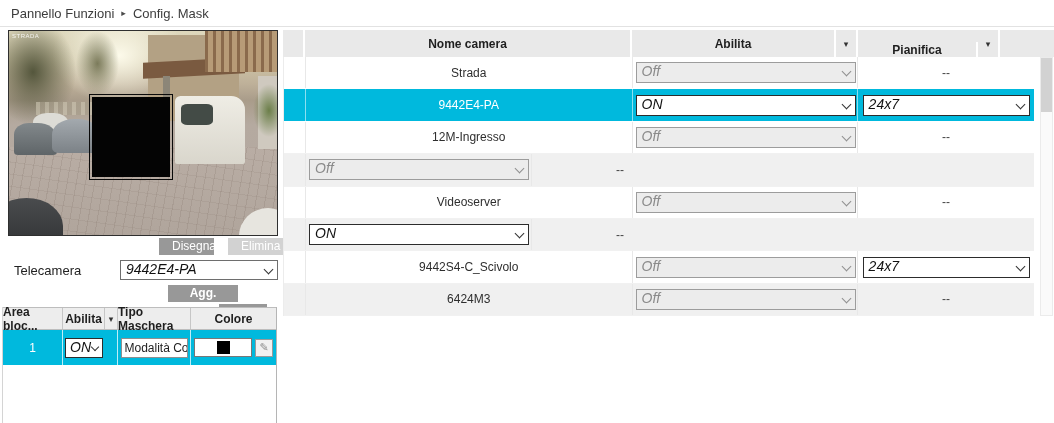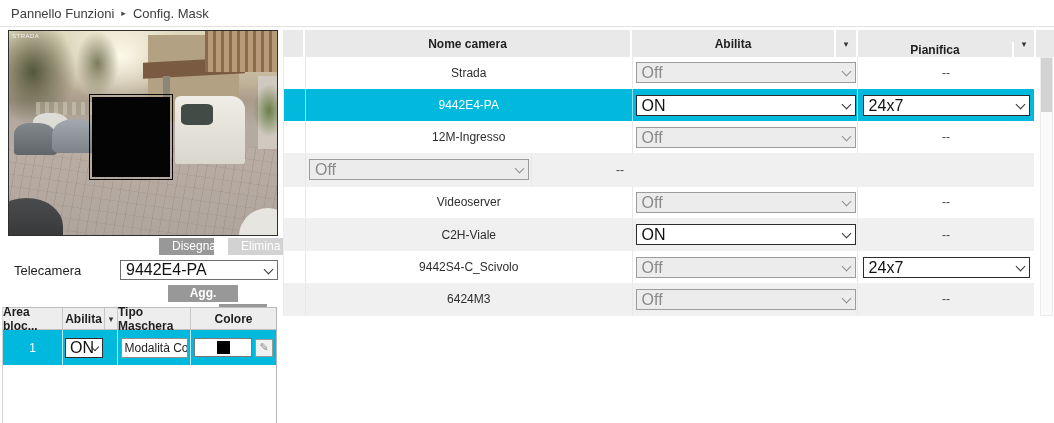--- a/index.html
+++ b/index.html
@@ -59,22 +59,22 @@
 
   .btn { position:absolute; height:17px; line-height:17px; text-align:center;
          background:#989898; color:#fff; font-size:12px; padding:0 13px; border:none; cursor:pointer; }
   .btn.disabled { background:#d2d2d2; }
   #btn-disegna { left:159px; top:238px; width:55px; }
   #btn-elimina { left:220px; top:238px; width:57px;margin-left:8px; }
   #btn-agg    { left:168px; top:285px; width:70px;font-weight:bold; }
   #btn-canc   { left:219px; top:284px; width:48px;margin-top:20px; }
 
   .cam-label { position:absolute; left:14px; top:263px; font-size:13px; color:#222; }
-  .sel { position:relative; display:flex; align-items:flex-end; background:#fff;
-         border:1px solid #2c2c2c; height:21px; padding:0 18px 0 5px; font-size:16px; color:#111; }
+  .sel { position:relative; display:flex; align-items:flex-start; background:#fff;
+         border:1px solid #2c2c2c; height:21px; padding:0 18px 0 5px; font-size:14px; color:#111;font-style:italic; }
   .sel .chev { position:absolute; right:5px; top:5px; width:7px; height:7px;
                border-right:1.6px solid #333; border-bottom:1.6px solid #333;
                transform:rotate(45deg); }
   .sel.off { background:#ececec; border-color:#9c9c9c; color:#8a8a8a; }
   .sel.off .chev { border-color:#8f8f8f; }
   #telecam-sel { position:absolute; left:120px; top:260px; width:158px; height:20px; border-color:#6e6e6e; }
 
   
   .mask-panel { position:absolute; left:2px; top:307px; width:275px; height:116px;
                 border-left:1px solid #d4d4d4; border-right:1px solid #b5b5b5; background:#fff; }
@@ -97,21 +97,21 @@
             display:flex; align-items:center; justify-content:center; }
   .chip { width:13px; height:13px; background:#000; }
   .pencil-btn { width:18px; height:18px; margin-left:3px; border:1px solid #9a9a9a; background:#f1f1f1;
                 color:#8f8f8f; font-size:11px; display:flex; align-items:center; justify-content:center; cursor:pointer; }
 
   
   .ctable { position:absolute; left:283px; top:30px; width:771px; }
   .chead { display:flex; height:27px; background:#e9e9e9; font-size:12px; font-weight:bold; color:#1f1f1f; }
   .chead .hc { display:flex; align-items:center; justify-content:center; border-right:2px solid #fff; }
   .h-num { width:22px; } .h-name { width:327px; } .h-en { width:204px; }
-  .h-f { width:22px; cursor:pointer; } .h-sc { width:156px;margin-top:12px; } .h-fill { flex:1; border-right:none !important; }
+  .h-f { width:22px; cursor:pointer; } .h-sc { width:120px;margin-top:12px; } .h-fill { flex:1; border-right:none !important; }
   .crows { width:751px; border-left:1px solid #ececec; }
   .crow { display:flex; height:32.4px; align-items:center; background:#fff; border-bottom:1px solid #f1f1f1; }
   .crow.alt { background:#f0f0f0; }
   .crow.selected { background:#00b9dd; border-bottom:1px solid #fff; box-shadow:0 -1px 0 #fff; }
   .crow .cc { display:flex; align-items:center; height:100%; border-right:1px solid #e8e8e8; }
   .crow.selected .cc { border-right:1px solid rgba(255,255,255,.55); }
   .c-num { width:22px; } .c-name { width:327px; justify-content:center; font-size:12px; }
   .c-en { width:226px; } .c-sc { width:176px; justify-content:center; font-size:12px; color:#444; border-right:none !important; }
   .crow.selected .c-name { color:#fff; font-weight:500; }
   .en-sel { width:220px; margin-left:3px; height:21px; }
@@ -282,21 +282,20 @@
             <div class="sel off en-sel">
               <span>Off</span>
               <span class="chev"></span>
             </div>
           </div>
         <div class="cc c-sc">--</div>
       </div>
 
       <div class="crow alt">
         <div class="cc c-num"></div>
-        <div class="cc c-name">C2H-Viale</div>
         <div class="cc c-en">
             <div class="sel en-sel">
               <span>ON</span>
               <span class="chev"></span>
             </div>
           </div>
         <div class="cc c-sc">--</div>
       </div>
 
       <div class="crow">

